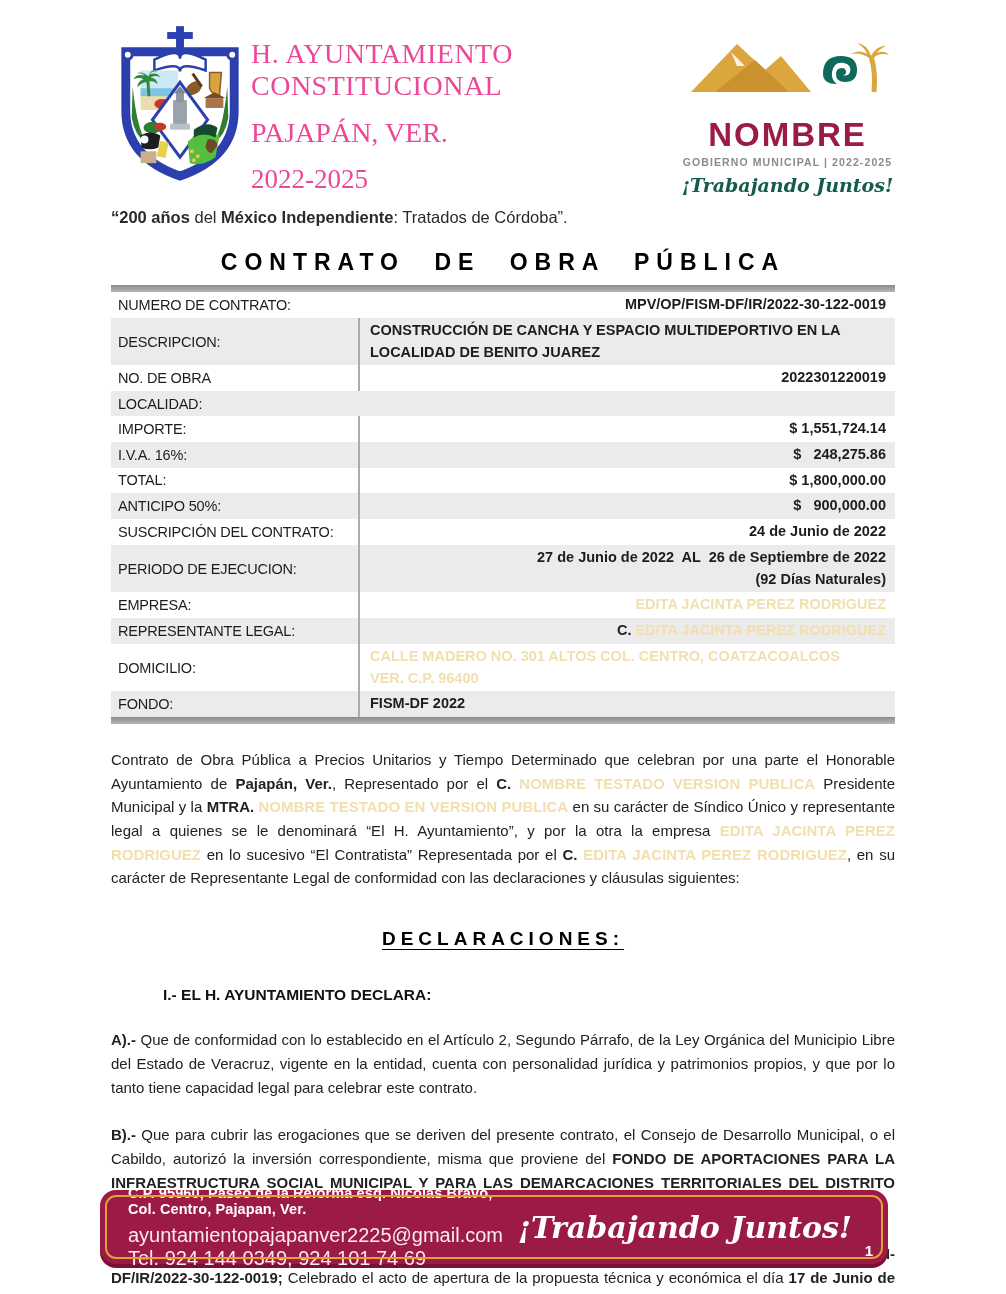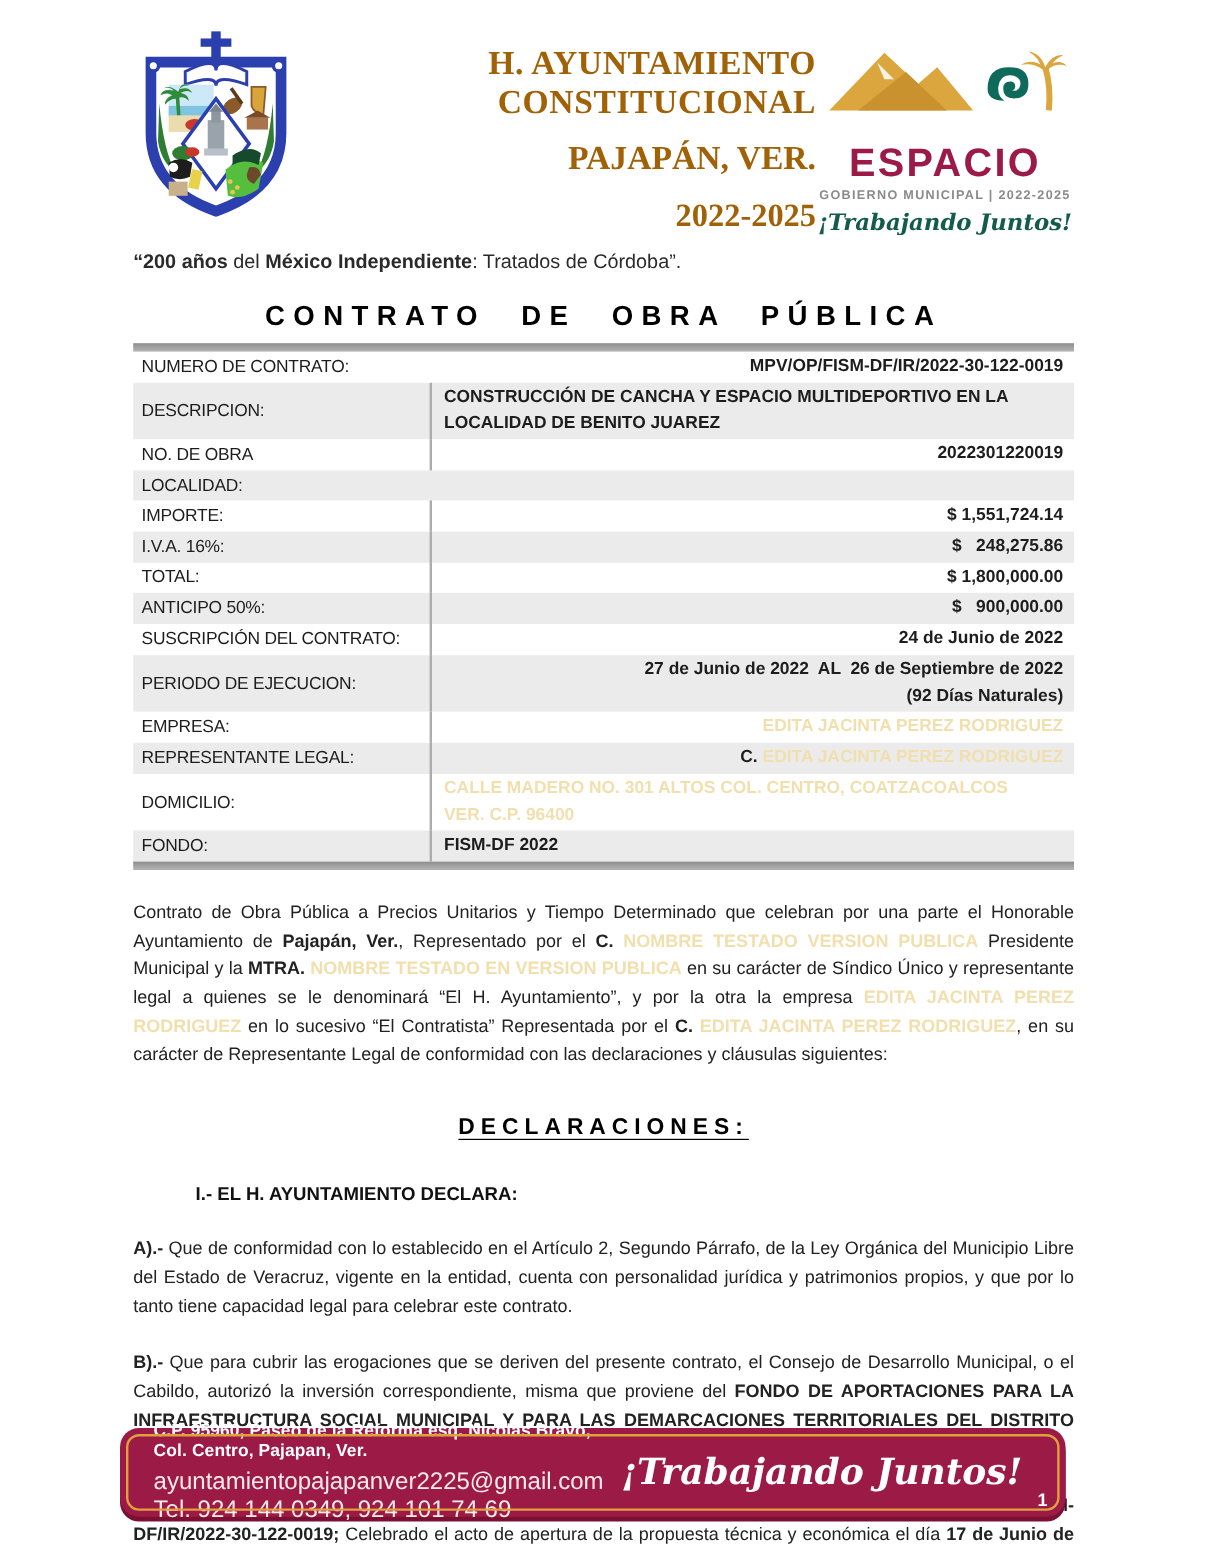--- a/index.html
+++ b/index.html
@@ -8,21 +8,21 @@
   }
   *{box-sizing:border-box}
   body{margin:0;background:#fff}
   .page{width:1006px;height:1294px;position:relative;background:#fff;
         font-family:"Liberation Sans",sans-serif;color:#1d1d1d;overflow:hidden}
   .content{padding:24px 111px 0}
 
   
   .masthead{display:flex;align-items:flex-start}
   .crest{flex:0 0 140px}
-  .head-center{flex:1;text-align:right;font-family:"Liberation Serif",serif;font-weight:bold;padding-top:14px;color:#a16207}
+  .head-center{flex:1;text-align:left;font-family:"Liberation Serif",serif;font-weight:normal;padding-top:14px;color:#ec4899}
   .head-line1{font-size:28px;letter-spacing:.5px}
   .head-line2{font-size:28px;margin-top:15px}
   .head-line3{font-size:27px;margin-top:15px}
   .logo{flex:0 0 215px;text-align:center;padding-top:2px}
   .logo-brand{font-size:33px;font-weight:bold;color:var(--maroon);letter-spacing:2px;line-height:1;margin-top:0}
   .logo-sub{font-size:10.5px;color:#8a8a8a;letter-spacing:1.1px;margin-top:5px;font-weight:bold}
   .logo-slogan{font-family:"DejaVu Serif",serif;font-style:italic;font-weight:bold;font-size:19px;color:var(--green);margin-top:6px}
 
   .banner{font-size:16.5px;margin-top:12px;color:#2a2a2a}
   .doc-title{text-align:center;font-size:23px;font-weight:bold;letter-spacing:7px;word-spacing:16px;margin-top:22px;color:#000}
@@ -138,21 +138,21 @@
           <path d="M46 26 L60 40 L52 40 Z" fill="#fff" opacity="0.85"></path>
 
           <path d="M138 48 q0 -18 18 -18 q16 0 16 14 q0 12 -12 12 q-9 0 -9 -8 q0 -6 6 -6 q4 0 4 4 q0 3 -3 3 q5 2 7 -3 q2 -7 -6 -9 q-10 -2 -12 9 q-1 8 5 12 q-14 0 -14 -10 z" fill="#0E6B5C"></path>
 
           <path d="M186 30 q5 16 3 36" stroke="#DCA63E" stroke-width="5" fill="none"></path>
           <path d="M186 30 q-12 -8 -20 -2 q10 -2 18 4 z" fill="#DCA63E"></path>
           <path d="M186 30 q12 -8 18 -1 q-9 -3 -16 3 z" fill="#DCA63E"></path>
           <path d="M186 30 q-4 -12 -14 -13 q9 5 11 14 z" fill="#DCA63E"></path>
           <path d="M186 30 q6 -11 15 -10 q-9 4 -12 12 z" fill="#DCA63E"></path>
         </svg>
-        <div class="logo-brand">ESPACIO</div>
+        <div class="logo-brand">NOMBRE</div>
         <div class="logo-sub">GOBIERNO MUNICIPAL | 2022-2025</div>
         <div class="logo-slogan">¡Trabajando Juntos!</div>
       </div>
     </header>
 
     <div class="banner"><span class="b">“200 años</span><span> del </span><span class="b">México Independiente</span><span>: Tratados de Córdoba”.</span></div>
 
     <div class="doc-title">CONTRATO DE OBRA PÚBLICA</div>
 
     <div class="ctable">

